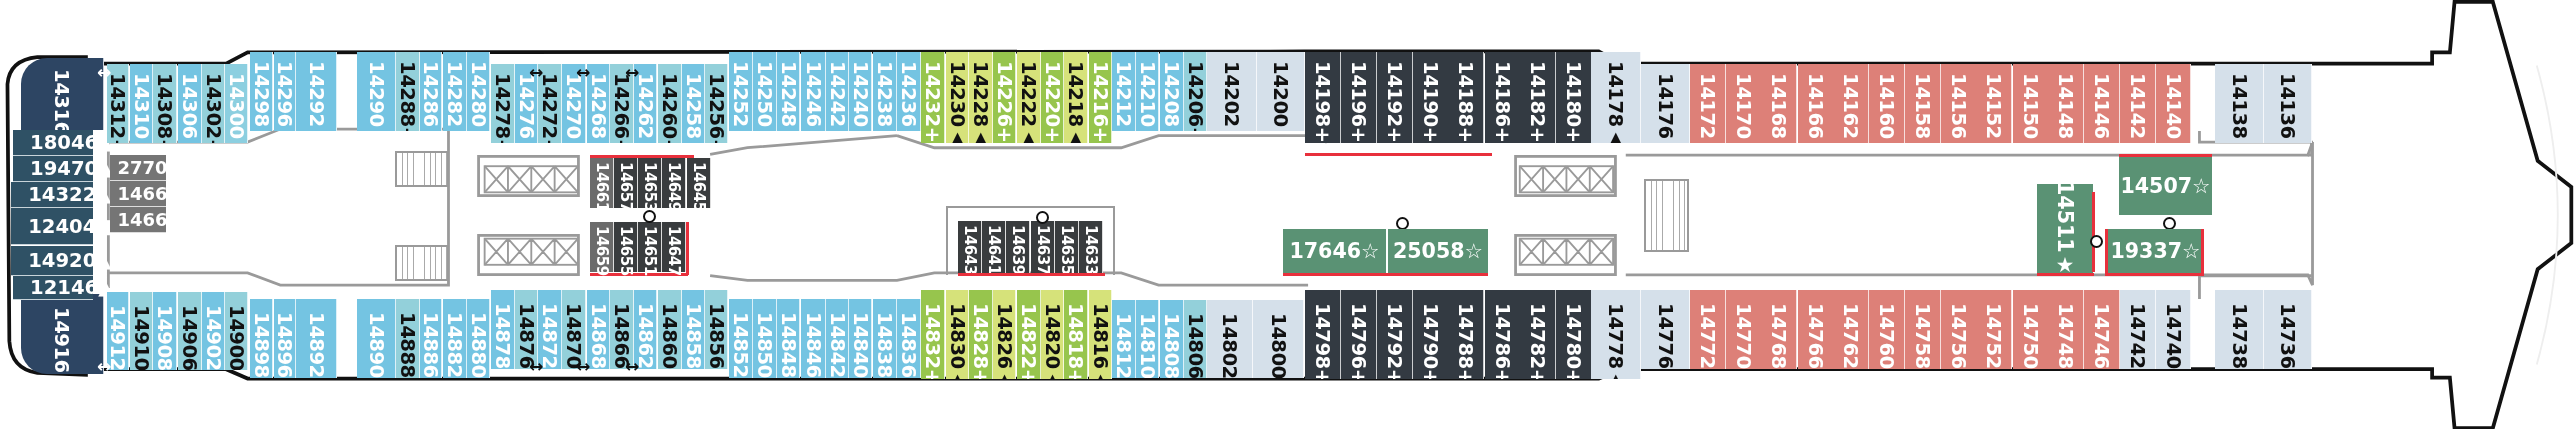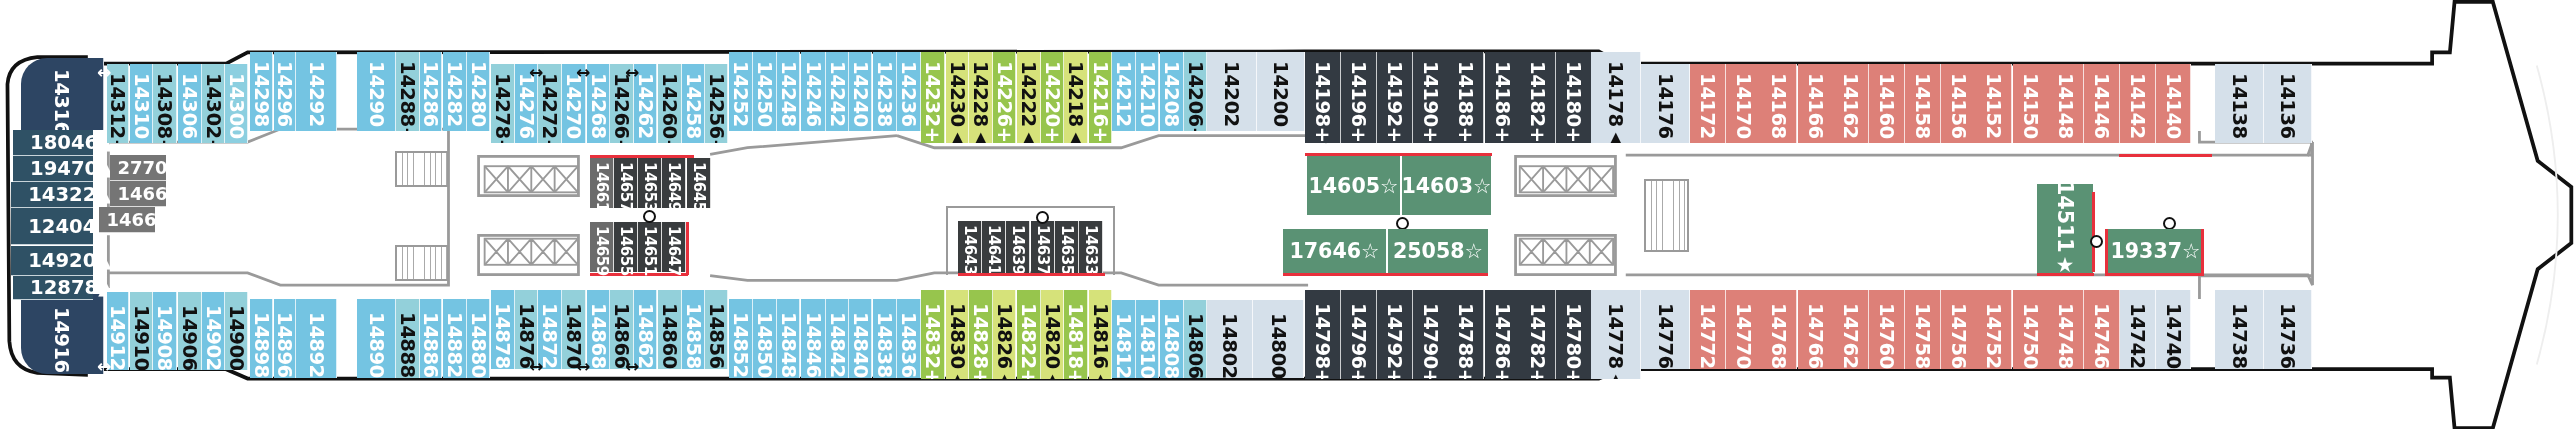--- a/index.html
+++ b/index.html
@@ -74,30 +74,30 @@
   <div class="fwd" style="left:11.2px;top:182px;width:82px;height:26px;">
       <span>14322▲</span>
     </div>
   <div class="fwd" style="left:11.2px;top:208px;width:82px;height:37px;">
       <span>12404■</span>
     </div>
   <div class="fwd" style="left:11.2px;top:246px;width:82px;height:30px;">
       <span>14920▲</span>
     </div>
   <div class="fwd" style="left:13px;top:276px;width:80px;height:24px;">
-      <span>12878▲</span>
+      <span>12146▲</span>
     </div>
 
   <div class="inner" style="left:110px;top:155px;width:56px;height:26px;">
       <span>27706</span>
     </div>
   <div class="inner" style="left:110px;top:181px;width:56px;height:26px;">
       <span>14665</span>
     </div>
-  <div class="inner" style="left:99px;top:207px;width:56px;height:26px;">
+  <div class="inner" style="left:110px;top:207px;width:56px;height:26px;">
       <span>14667</span>
     </div>
 
   <div id="starboard-row">
       <div class="cab c-teal" style="left: 107px; width: 22.4px; top: 64px; height: 79px;">
         <span class="lbl">14312+</span>
       </div>
       <div class="cab c-blue" style="left: 130px; width: 23.4px; top: 64px; height: 79px;">
         <span class="lbl">14310▲</span>
       </div>
@@ -629,43 +629,40 @@
         <span class="lbl">14635+</span>
       </div>
       <div class="mini" style="left: 1079px; top: 221px; width: 24px; height: 52px;">
         <span class="lbl">14633+</span>
       </div>
     </div>
   <div class="redline" style="left:958px;top:273px;width:147px;height:2.8px;"></div>
   <span class="door" style="left:1036px;top:211px;"></span>
 
   <div class="redline" style="left:1305px;top:153px;width:187px;height:2.8px;"></div>
-  <div class="suite" style="left:1307px;top:156px;width:93px;height:59px;">
-    <span>14605☆</span>
-    </div>
-  <div class="suite" style="left:1402px;top:156px;width:89px;height:59px;">
-    <span>14603☆</span>
-    </div>
   <span class="door" style="left:1396px;top:217px;"></span>
   <div class="suite" style="left:1283px;top:229px;width:103px;height:44px;">
     <span>17646☆</span>
     </div>
   <div class="suite" style="left:1388px;top:229px;width:100px;height:44px;">
     <span>25058☆</span>
     </div>
   <div class="redline" style="left:1283px;top:273px;width:205px;height:2.8px;"></div>
 
   <div class="suite v" style="left:2037px;top:184px;width:56px;height:89px;">
     <span class="lbl">14511★</span>
     </div>
   <div class="redline" style="left:2037px;top:273px;width:57px;height:2.8px;"></div>
   <div class="redline" style="left:2092px;top:192px;width:2.8px;height:80px;"></div>
   <span class="door" style="left:2090px;top:235px;"></span>
 
   <div class="redline" style="left:2119px;top:154px;width:93px;height:2.8px;"></div>
+  <div class="suite" style="left:2119px;top:157px;width:93px;height:58px;">
+    <span>14507☆</span>
+    </div>
   <span class="door" style="left:2163px;top:217px;"></span>
   <div class="suite" style="left:2107px;top:229px;width:97px;height:44px;">
     <span>19337☆</span>
     </div>
   <div class="redline" style="left:2105px;top:273px;width:99px;height:2.8px;"></div>
   <div class="redline" style="left:2105px;top:229px;width:2.8px;height:45px;"></div>
   <div class="redline" style="left:2201px;top:229px;width:2.8px;height:45px;"></div>
 
 </div>
 

